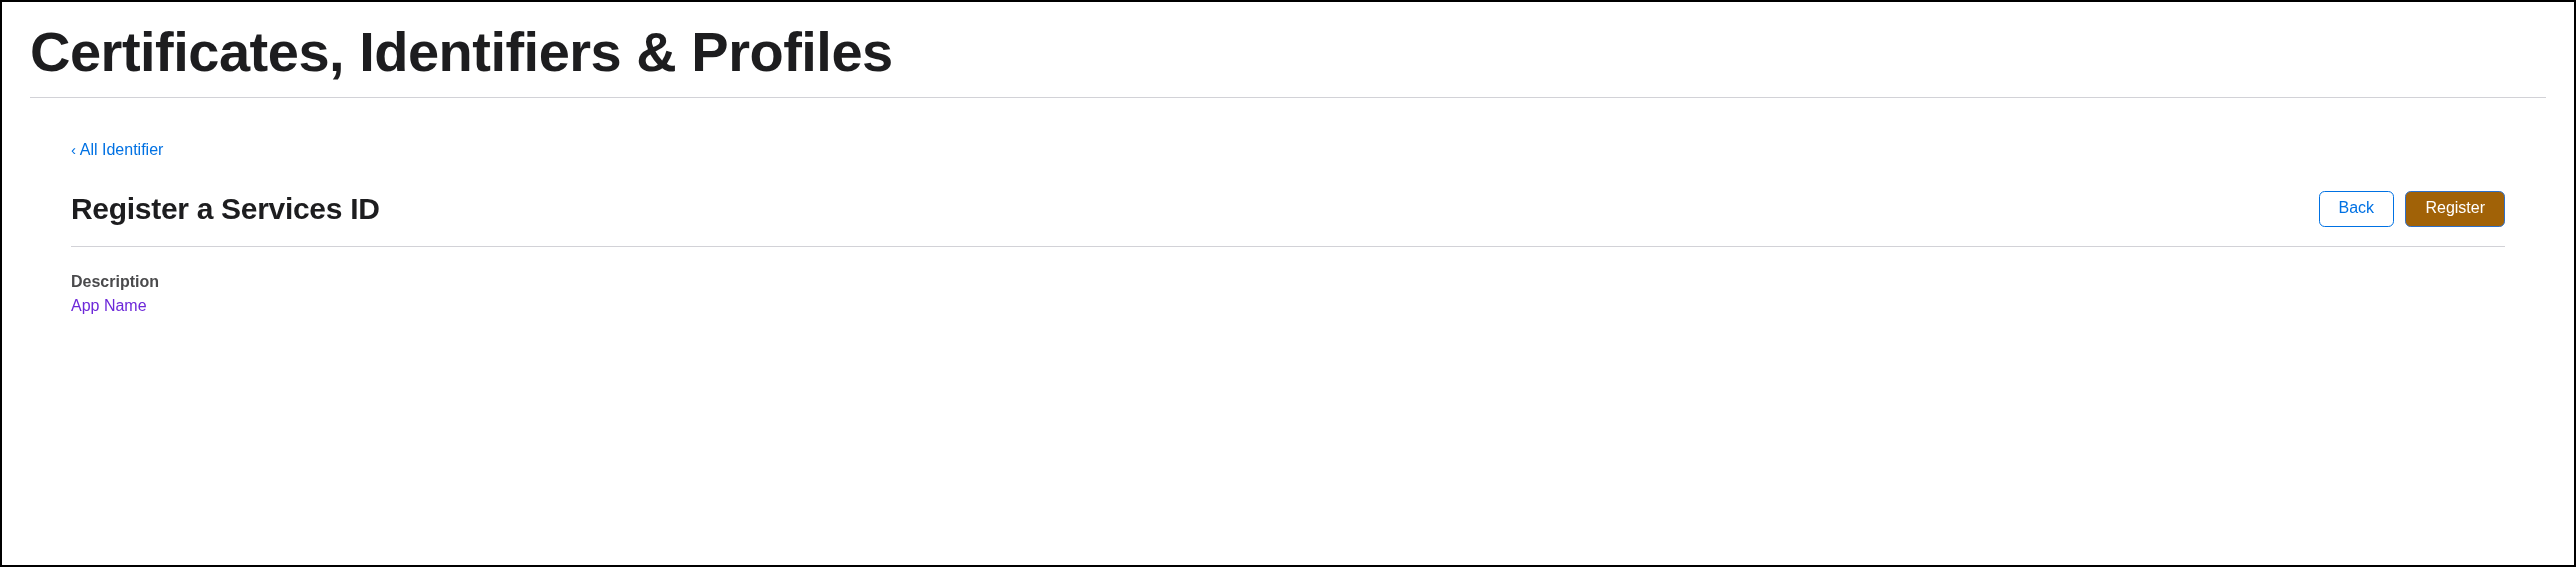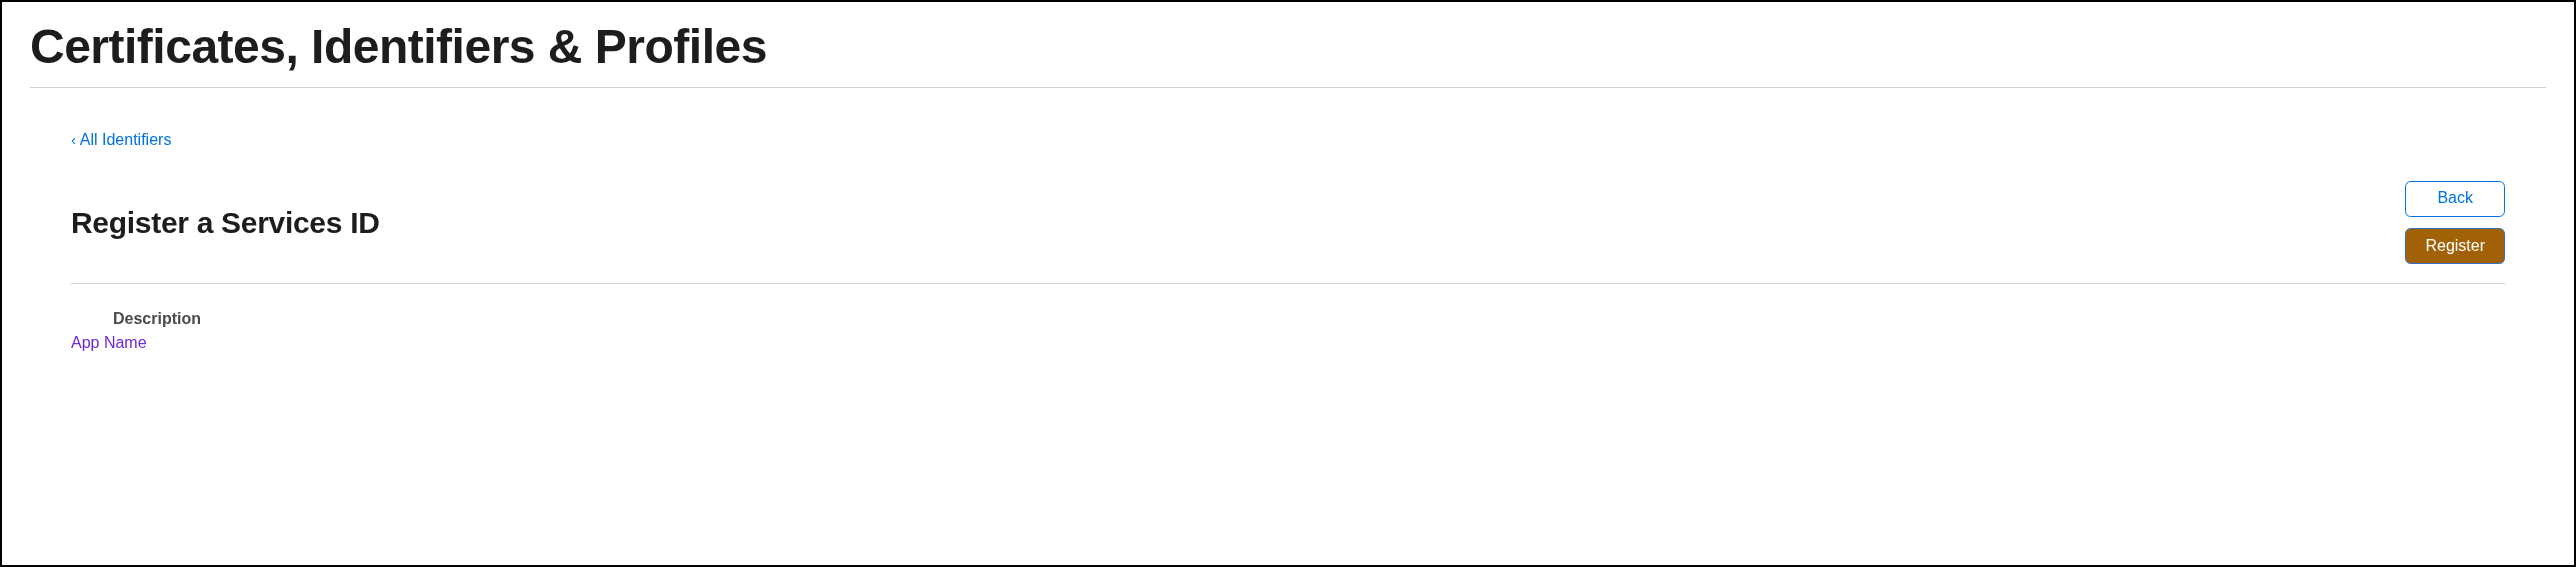--- a/index.html
+++ b/index.html
@@ -12,21 +12,21 @@
       background: #fff;
       color: #1d1d1f;
     }
     .frame {
       border: 2.8px solid #000;
       margin: 0;
       padding: 9.4px 28px 57px 28px;
       min-height: 567px;
     }
     .page-title {
-      font-size: 48px;
+      font-size: 56px;
       font-weight: 700;
       letter-spacing: -0.5px;
       padding: 7.5px 0 13px 0;
       border-bottom: 0.9px solid #d2d2d7;
     }
     .content {
       padding: 43px 41px 0 41px;
     }
     .back-link {
       color: #0071e3;
@@ -52,21 +52,20 @@
       border-bottom: 0.9px solid #d2d2d7;
     }
     .section-title {
       font-size: 30px;
       font-weight: 700;
       letter-spacing: -0.3px;
     }
     .button-row {
       display: flex;
       gap: 11.3px;
-      flex-direction: column;
     }
     .btn {
       font-size: 16px;
       padding: 6.6px 19px;
       border-radius: 5.7px;
       cursor: pointer;
       font-family: inherit;
       line-height: 1.3;
     }
     .btn-secondary {
@@ -84,38 +83,37 @@
       margin-top: 26px;
     }
     .detail-col {
       flex: 0 0 45.5%;
     }
     .detail-label {
       font-size: 16px;
       font-weight: 600;
       color: #4a4a4c;
       margin-bottom: 5.7px;
-      margin-left: 42px;
     }
     .detail-value {
       font-size: 16px;
       color: #6d28d9;
       font-weight: 400;
     }
   </style>
 </head>
 <body>
 
 <div class="frame">
   <h1 class="page-title">Certificates, Identifiers &amp; Profiles</h1>
 
   <div class="content">
     <a class="back-link">
       <span class="chevron">‹</span>
-      <span>All Identifiers</span>
+      <span>All Identifier</span>
     </a>
 
     <div class="section-header">
       <h2 class="section-title">Register a Services ID</h2>
       <div class="button-row">
         <button class="btn btn-secondary">Back</button>
         <button class="btn btn-primary">Register</button>
       </div>
     </div>
 

